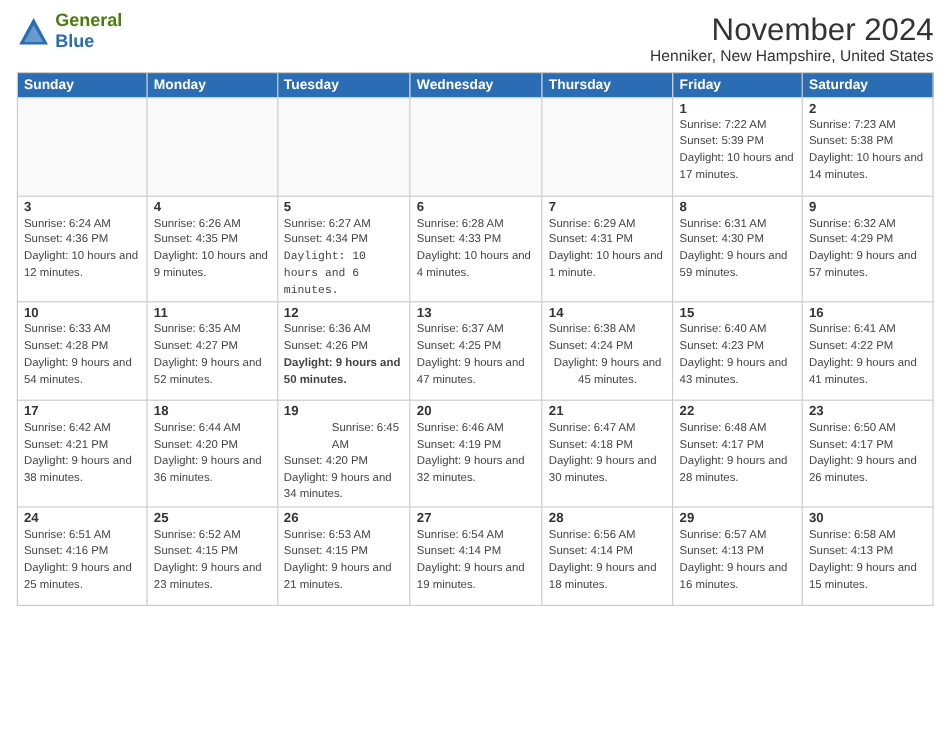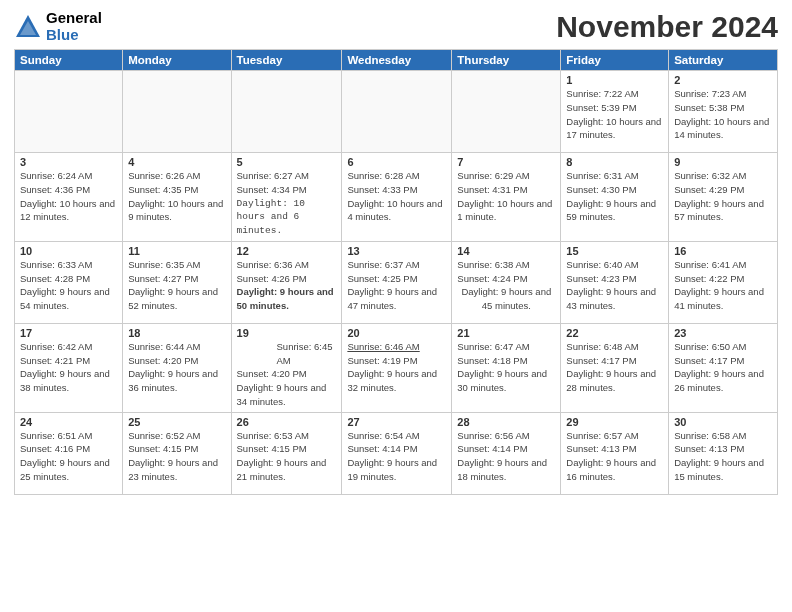--- a/index.html
+++ b/index.html
@@ -26,37 +26,37 @@
       gap: 4px;
     }
     .logo-text {
       display: flex;
       flex-direction: column;
       line-height: 1.1;
     }
     .logo-general {
       font-size: 15px;
       font-weight: bold;
-      color: #000000;
+      color: #4d7c0f;
     }
     .logo-blue {
       font-size: 15px;
       font-weight: bold;
       color: #2a6db5;
     }
     .logo-icon {
       width: 28px;
       height: 28px;
     }
     .title-block {
       text-align: right;
     }
     .month-title {
-      font-size: 30px;
-      font-weight: bold;
+      font-size: 26px;
+      font-weight: normal;
       color: #333;
       line-height: 1.1;
     }
     .location-title {
       font-size: 13px;
       color: #333;
     }
     .calendar {
       width: 100%;
       border-collapse: collapse;
@@ -104,20 +104,21 @@
         <polygon points="14,2 26,24 2,24" fill="#2a6db5"></polygon>
         <polygon points="14,8 22,22 6,22" fill="#fff" opacity="0.3"></polygon>
       </svg>
       <div class="logo-text">
         <span class="logo-general">General</span>
         <span class="logo-blue">Blue</span>
       </div>
     </div>
     <div class="title-block">
       <div class="month-title">November 2024</div>
+      <div class="location-title">Henniker, New Hampshire, United States</div>
     </div>
   </div>
 
   <table class="calendar">
     <thead>
       <tr>
         <th>Sunday</th>
         <th>Monday</th>
         <th>Tuesday</th>
         <th>Wednesday</th>
@@ -287,21 +288,21 @@
             <span class="day-num">19</span>
             <div class="day-info">
               <span style="display: block; margin-left: 40px;">Sunrise: 6:45 AM</span>
               <span style="display: block;">Sunset: 4:20 PM</span>
               <span style="display: block;">Daylight: 9 hours and 34 minutes.</span>
             </div>
           </td>
           <td>
             <span class="day-num">20</span>
             <div class="day-info">
-              <span style="display: block; text-decoration: underline;">Sunrise: 6:46 AM</span>
+              <span style="display: block;">Sunrise: 6:46 AM</span>
               <span style="display: block;">Sunset: 4:19 PM</span>
               <span style="display: block;">Daylight: 9 hours and 32 minutes.</span>
             </div>
           </td>
           <td>
             <span class="day-num">21</span>
             <div class="day-info">
               <span style="display: block;">Sunrise: 6:47 AM</span>
               <span style="display: block;">Sunset: 4:18 PM</span>
               <span style="display: block;">Daylight: 9 hours and 30 minutes.</span>

